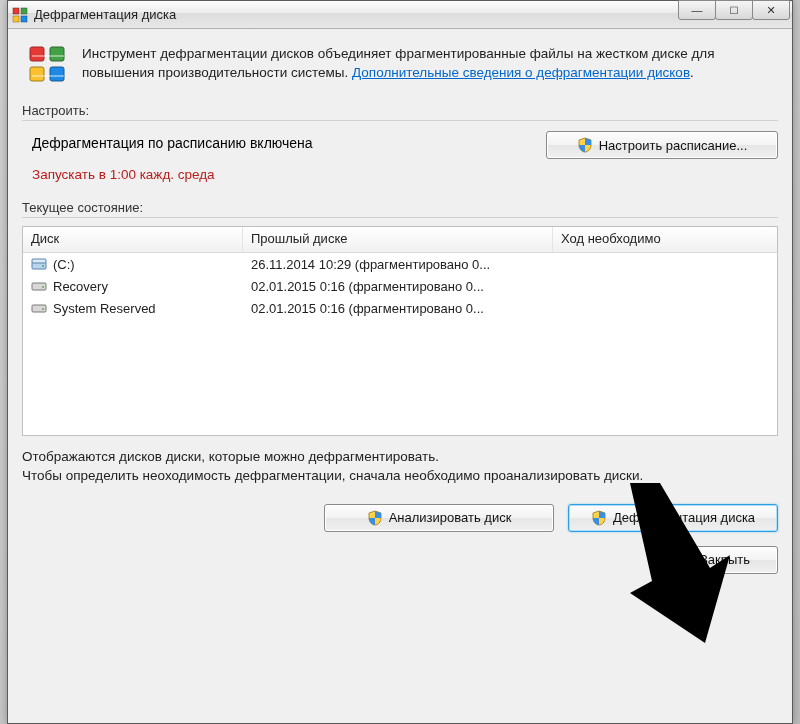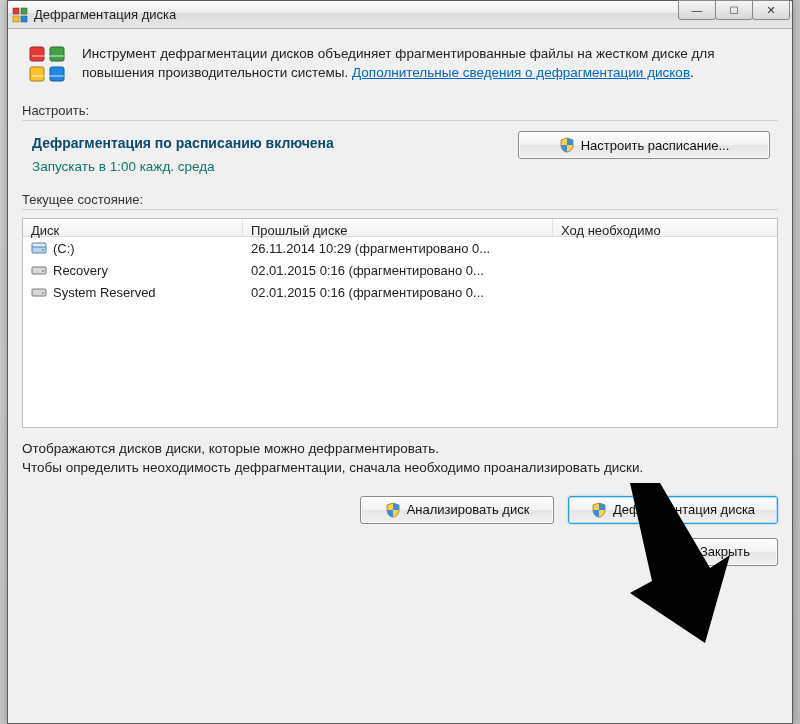--- a/index.html
+++ b/index.html
@@ -102,69 +102,69 @@
   .section-rule {
     border: none;
     border-top: 1px solid #d0d0d0;
     margin: 2px 0 8px 0;
   }
   .schedule-block {
     position: relative;
     padding: 6px 0 8px 10px;
   }
   .schedule-title {
-    font-weight: bold;
+    font-weight: normal;
     font-size: 14px;
-    color: #0c4a6e;
-    margin-bottom: 8px;
+    color: #000000;
+    margin-bottom: 16px;
   }
   .schedule-line {
     font-size: 13.5px;
-    color: #0f766e;
+    color: #b91c1c;
     margin: 6px 0;
   }
   .btn {
     display: inline-flex;
     align-items: center;
     justify-content: center;
     height: 28px;
     padding: 0 14px;
     font-size: 13px;
     color: #111;
     background: linear-gradient(to bottom, #fdfdfd 0%, #f3f3f3 48%, #e6e6e6 52%, #f0f0f0 100%);
     border: 1px solid #8a8a8a;
     border-radius: 3px;
     cursor: default;
     gap: 6px;
     box-shadow: inset 0 0 0 1px #fff;
   }
   .btn .shield-icon { width: 16px; height: 16px; }
   .btn-configure {
     position: absolute;
-    right: 8px;
+    right: 0;
     top: 2px;
-    width: 252px;
-  }
-  .btn-analyze { width: 194px; text-align: right; }
+    width: 232px;
+  }
+  .btn-analyze { width: 230px; text-align: right; }
   .btn-defrag {
     width: 210px;
     border: 1px solid #2f9de0;
     box-shadow: inset 0 0 0 1px #a9e0ff, 0 0 2px rgba(60,160,230,0.6);
   }
   .btn-close { width: 106px; }
   .disk-table {
     border: 1px solid #c0c0c0;
     background: #ffffff;
     height: 210px;
     margin: 4px 0 12px 0;
     overflow: hidden;
   }
   .disk-head {
     display: flex;
-    height: 18px;
+    height: 26px;
     background: linear-gradient(to bottom, #ffffff, #f1f1f1);
     border-bottom: 1px solid #dcdcdc;
     font-size: 13px;
     color: #222;
   }
   .disk-head > div {
     padding: 4px 8px;
     border-right: 1px solid #e4e4e4;
     white-space: nowrap;
   }

